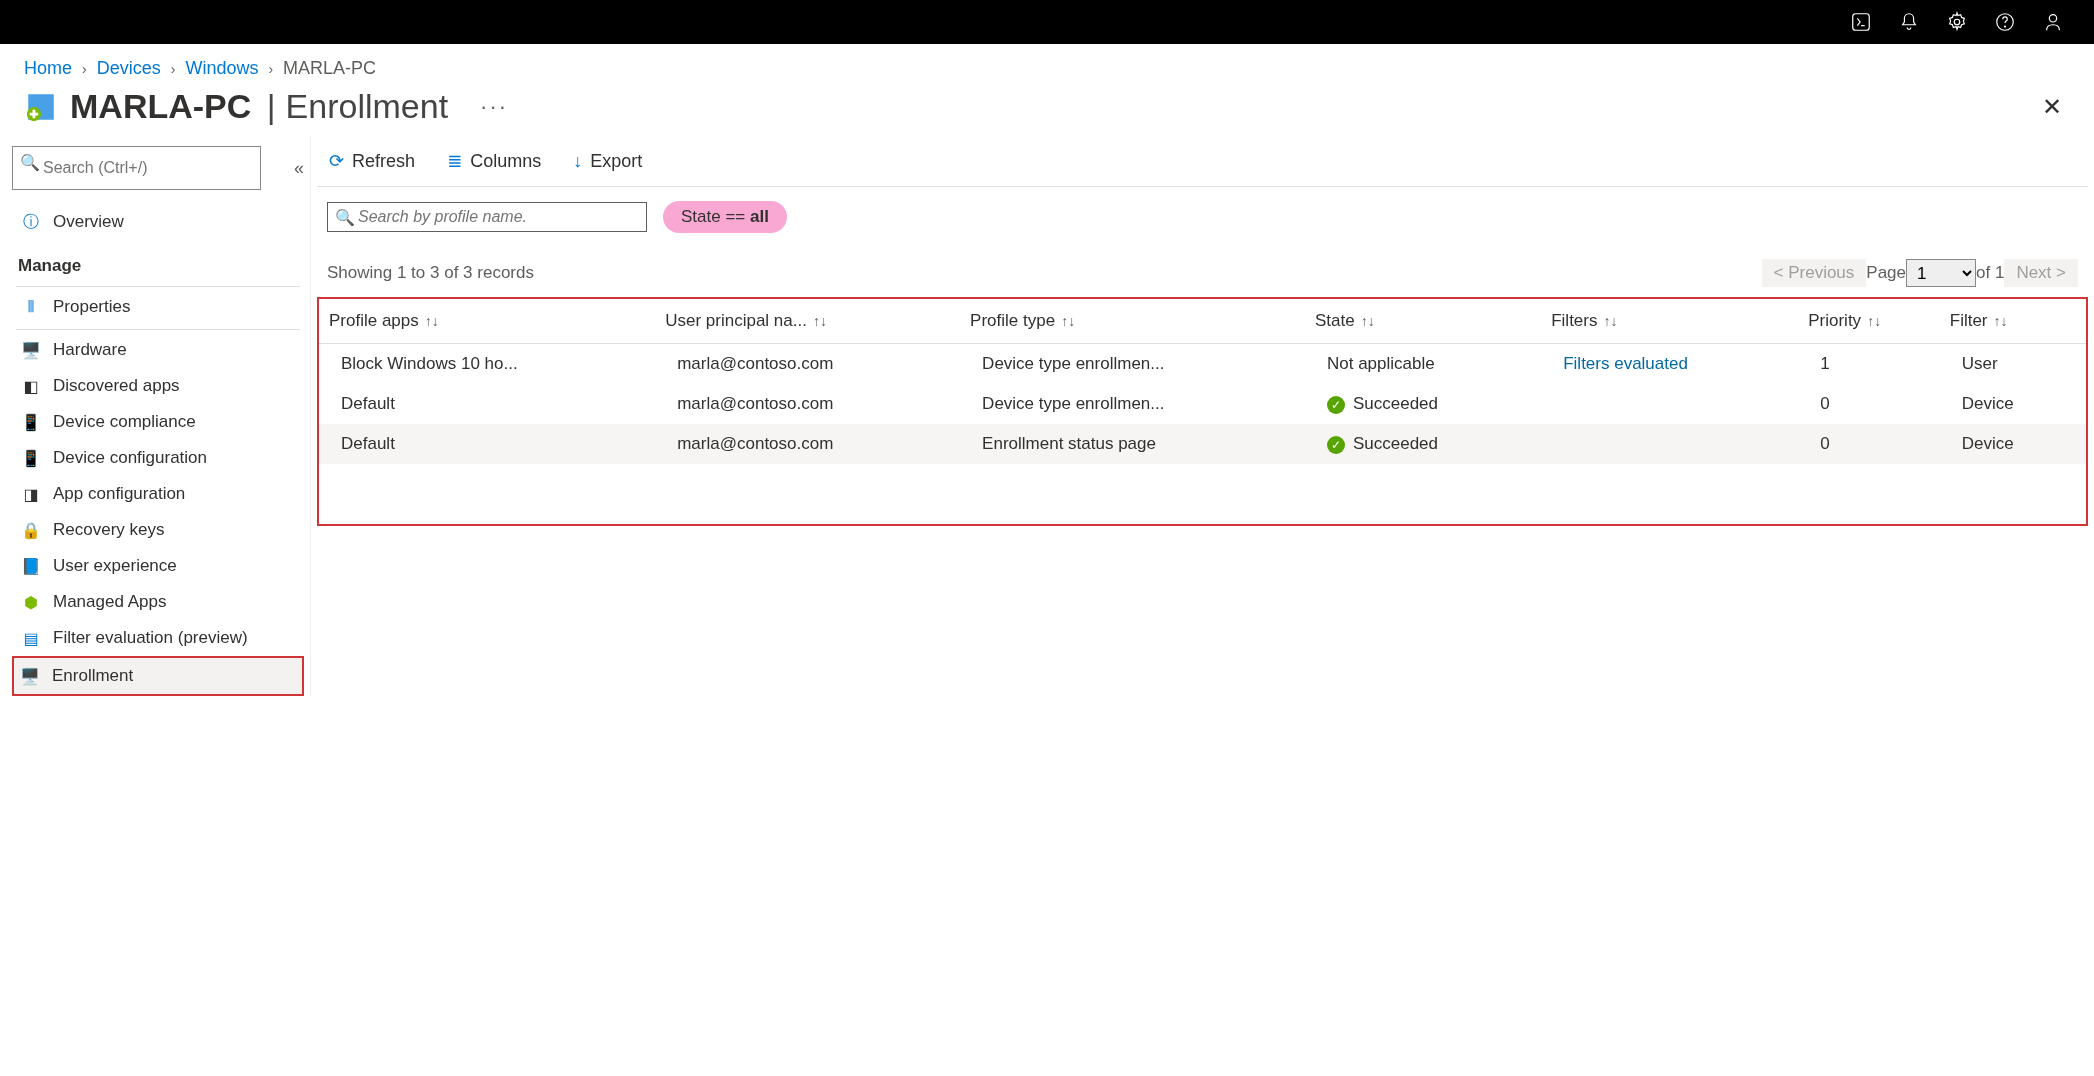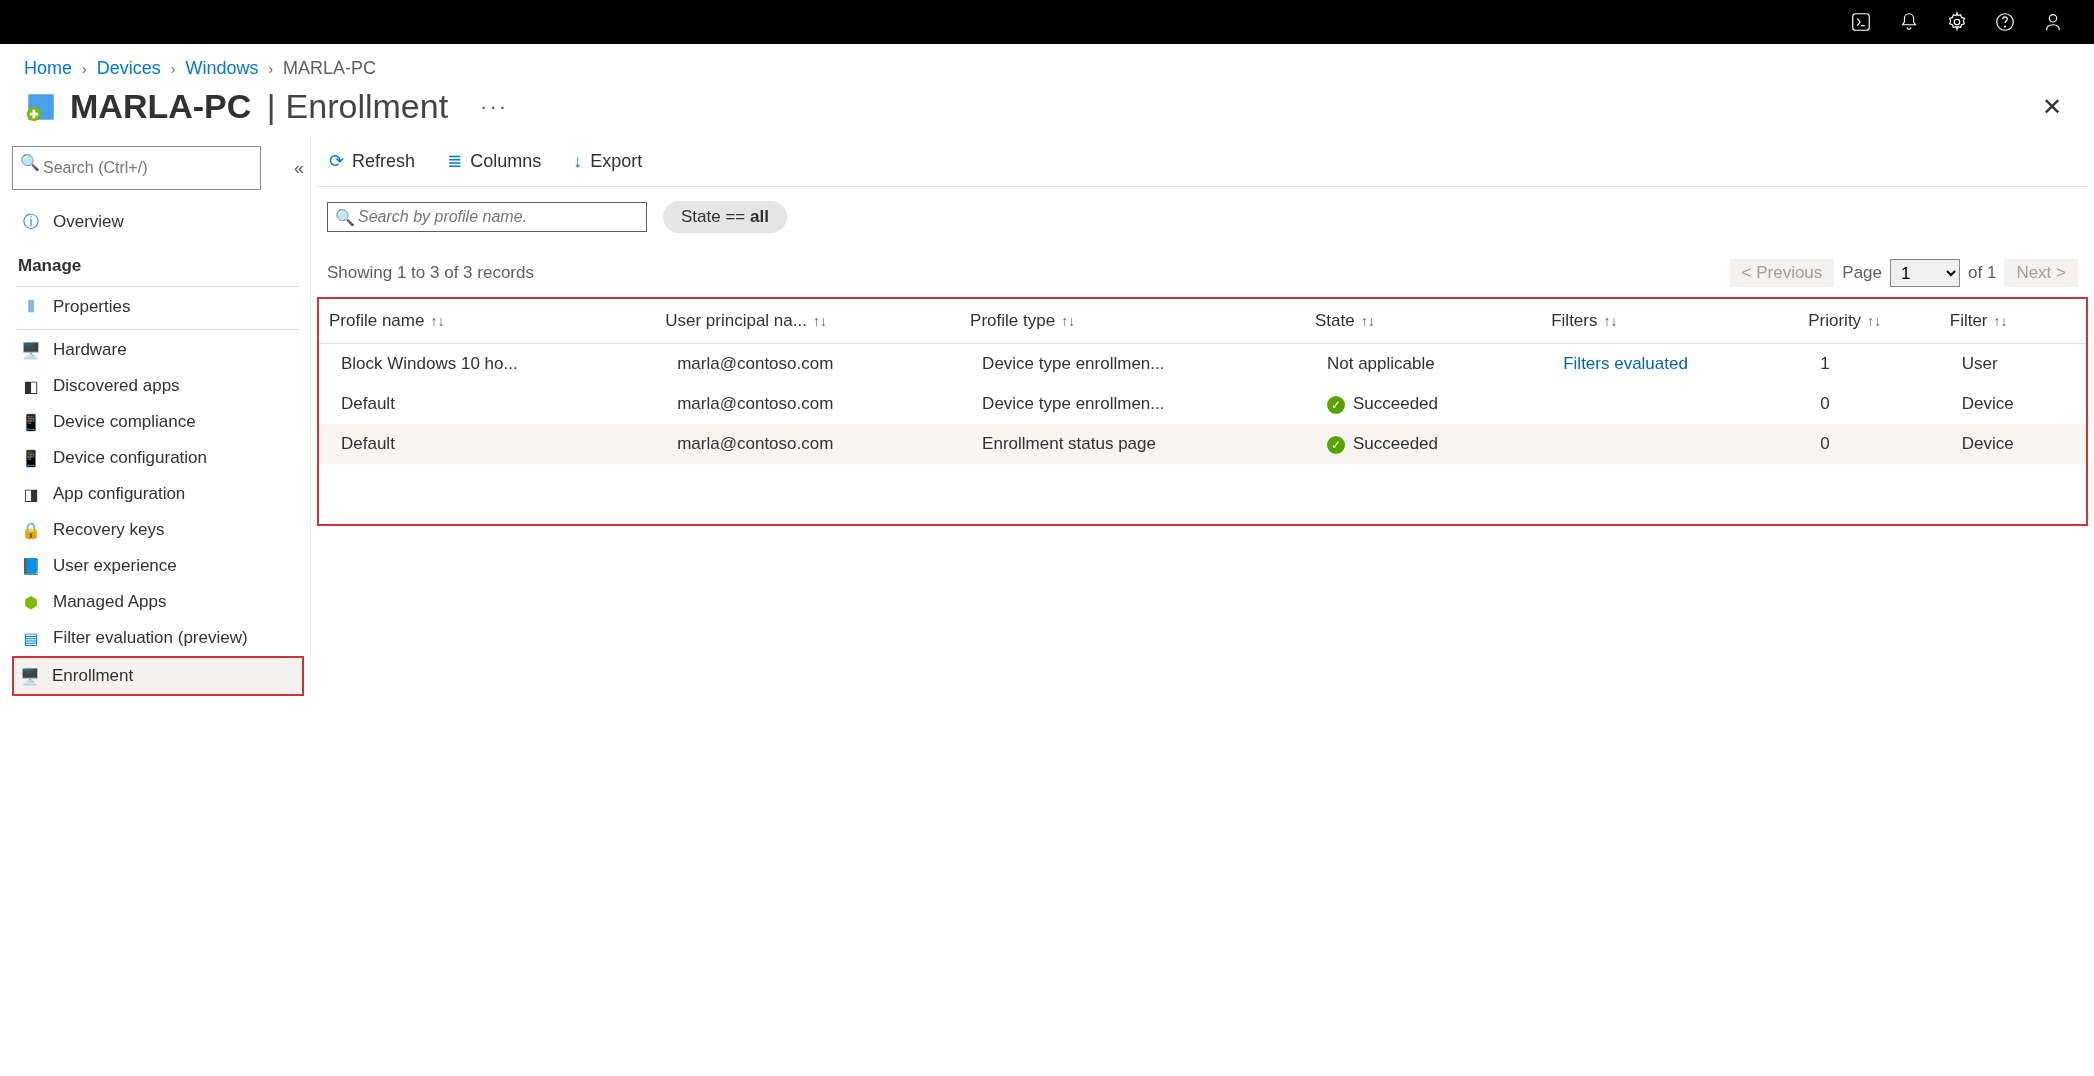--- a/index.html
+++ b/index.html
@@ -37,25 +37,25 @@
   .main { flex: 1; padding: 10px 6px 0 6px; border-left: 1px solid #eee; }
   .toolbar { display: flex; align-items: center; padding: 4px 0 14px 12px; gap: 32px; font-size: 18px; color: #323130; }
   .toolbar .tb-btn { display: flex; align-items: center; gap: 8px; cursor: pointer; }
   .toolbar .tb-btn .ic { color: #0078d4; }
   .tb-divider { border-top: 1px solid #e1dfdd; }
 
   .filter-row { display: flex; align-items: center; gap: 16px; padding: 14px 0 6px 10px; }
   .filter-row input { width: 320px; height: 30px; border: 1px solid #605e5c; padding: 0 8px 0 30px; font-size: 16px; font-style: italic; color: #a21caf; }
   .filter-row .mag2-wrap { position: relative; }
   .filter-row .mag2 { position: absolute; left: 8px; top: 6px; color: #888; }
-  .pill { background: #e5e5e5; border-radius: 20px; padding: 6px 18px; font-size: 17px; color: #323130; }
+  .pill { background: #f9a8d4; border-radius: 20px; padding: 6px 18px; font-size: 17px; color: #323130; }
   .pill b { font-weight: 700; }
 
   .meta-row { display: flex; justify-content: space-between; align-items: center; padding: 20px 10px 10px 10px; font-size: 17px; color: #605e5c; }
-  .pager { display: flex; align-items: center; gap: 8px; }
+  .pager { display: flex; align-items: center; gap: 0; }
   .pager .pg-btn { background: #f3f2f1; color: #a19f9d; padding: 4px 12px; font-size: 17px; }
   .pager select { height: 28px; width: 70px; border: 1px solid #8a8886; padding: 0 6px; font-size: 17px; }
 
   .grid { border: 2px solid #d13438; }
   table { width: 100%; border-collapse: collapse; font-size: 17px; }
   th { text-align: left; font-weight: 400; padding: 12px 10px; border-bottom: 1px solid #e1dfdd; color: #323130; }
   th .sort { color: #605e5c; font-size: 14px; margin-left: 6px; cursor: pointer; }
   td { padding: 10px 22px; }
   tbody tr:nth-child(odd) td { background: #faf9f8; }
   tbody tr:first-child td { background: #fff; }
@@ -230,21 +230,21 @@
         </select>
         <span>of 1</span>
         <span class="pg-btn">Next &gt;</span>
       </div>
     </div>
 
     <div class="grid">
       <table>
         <thead>
           <tr>
-            <th><span>Profile name</span><span class="sort">↑↓</span></th>
+            <th><span>Profile apps</span><span class="sort">↑↓</span></th>
             <th><span>User principal na...</span><span class="sort">↑↓</span></th>
             <th><span>Profile type</span><span class="sort">↑↓</span></th>
             <th><span>State</span><span class="sort">↑↓</span></th>
             <th><span>Filters</span><span class="sort">↑↓</span></th>
             <th><span>Priority</span><span class="sort">↑↓</span></th>
             <th><span>Filter</span><span class="sort">↑↓</span></th>
           </tr>
         </thead>
         <tbody id="grid-body">
             <tr>

